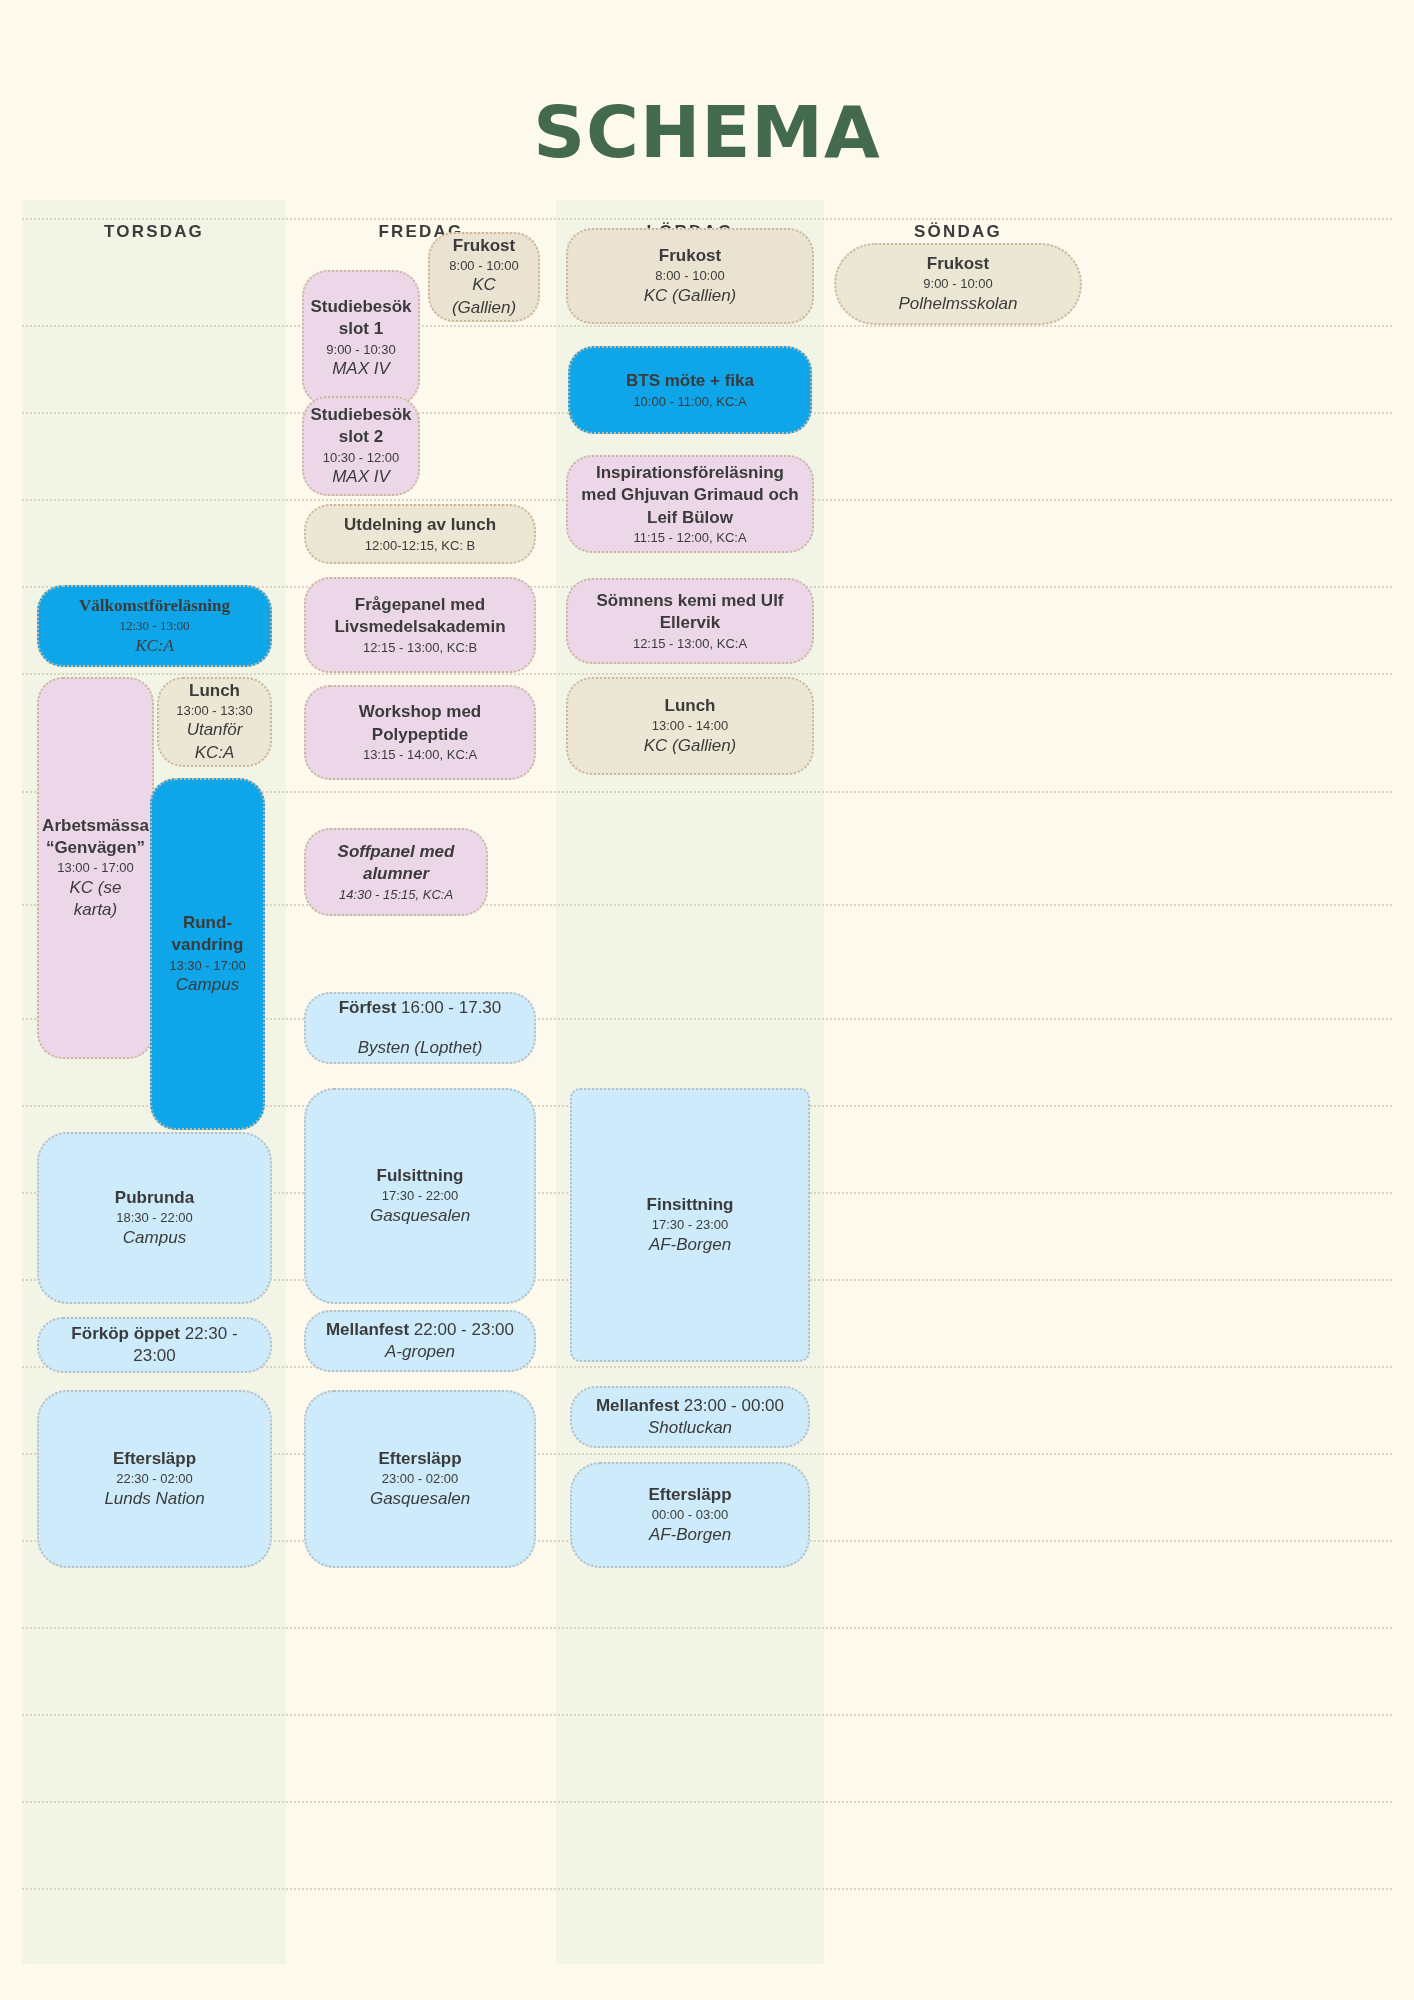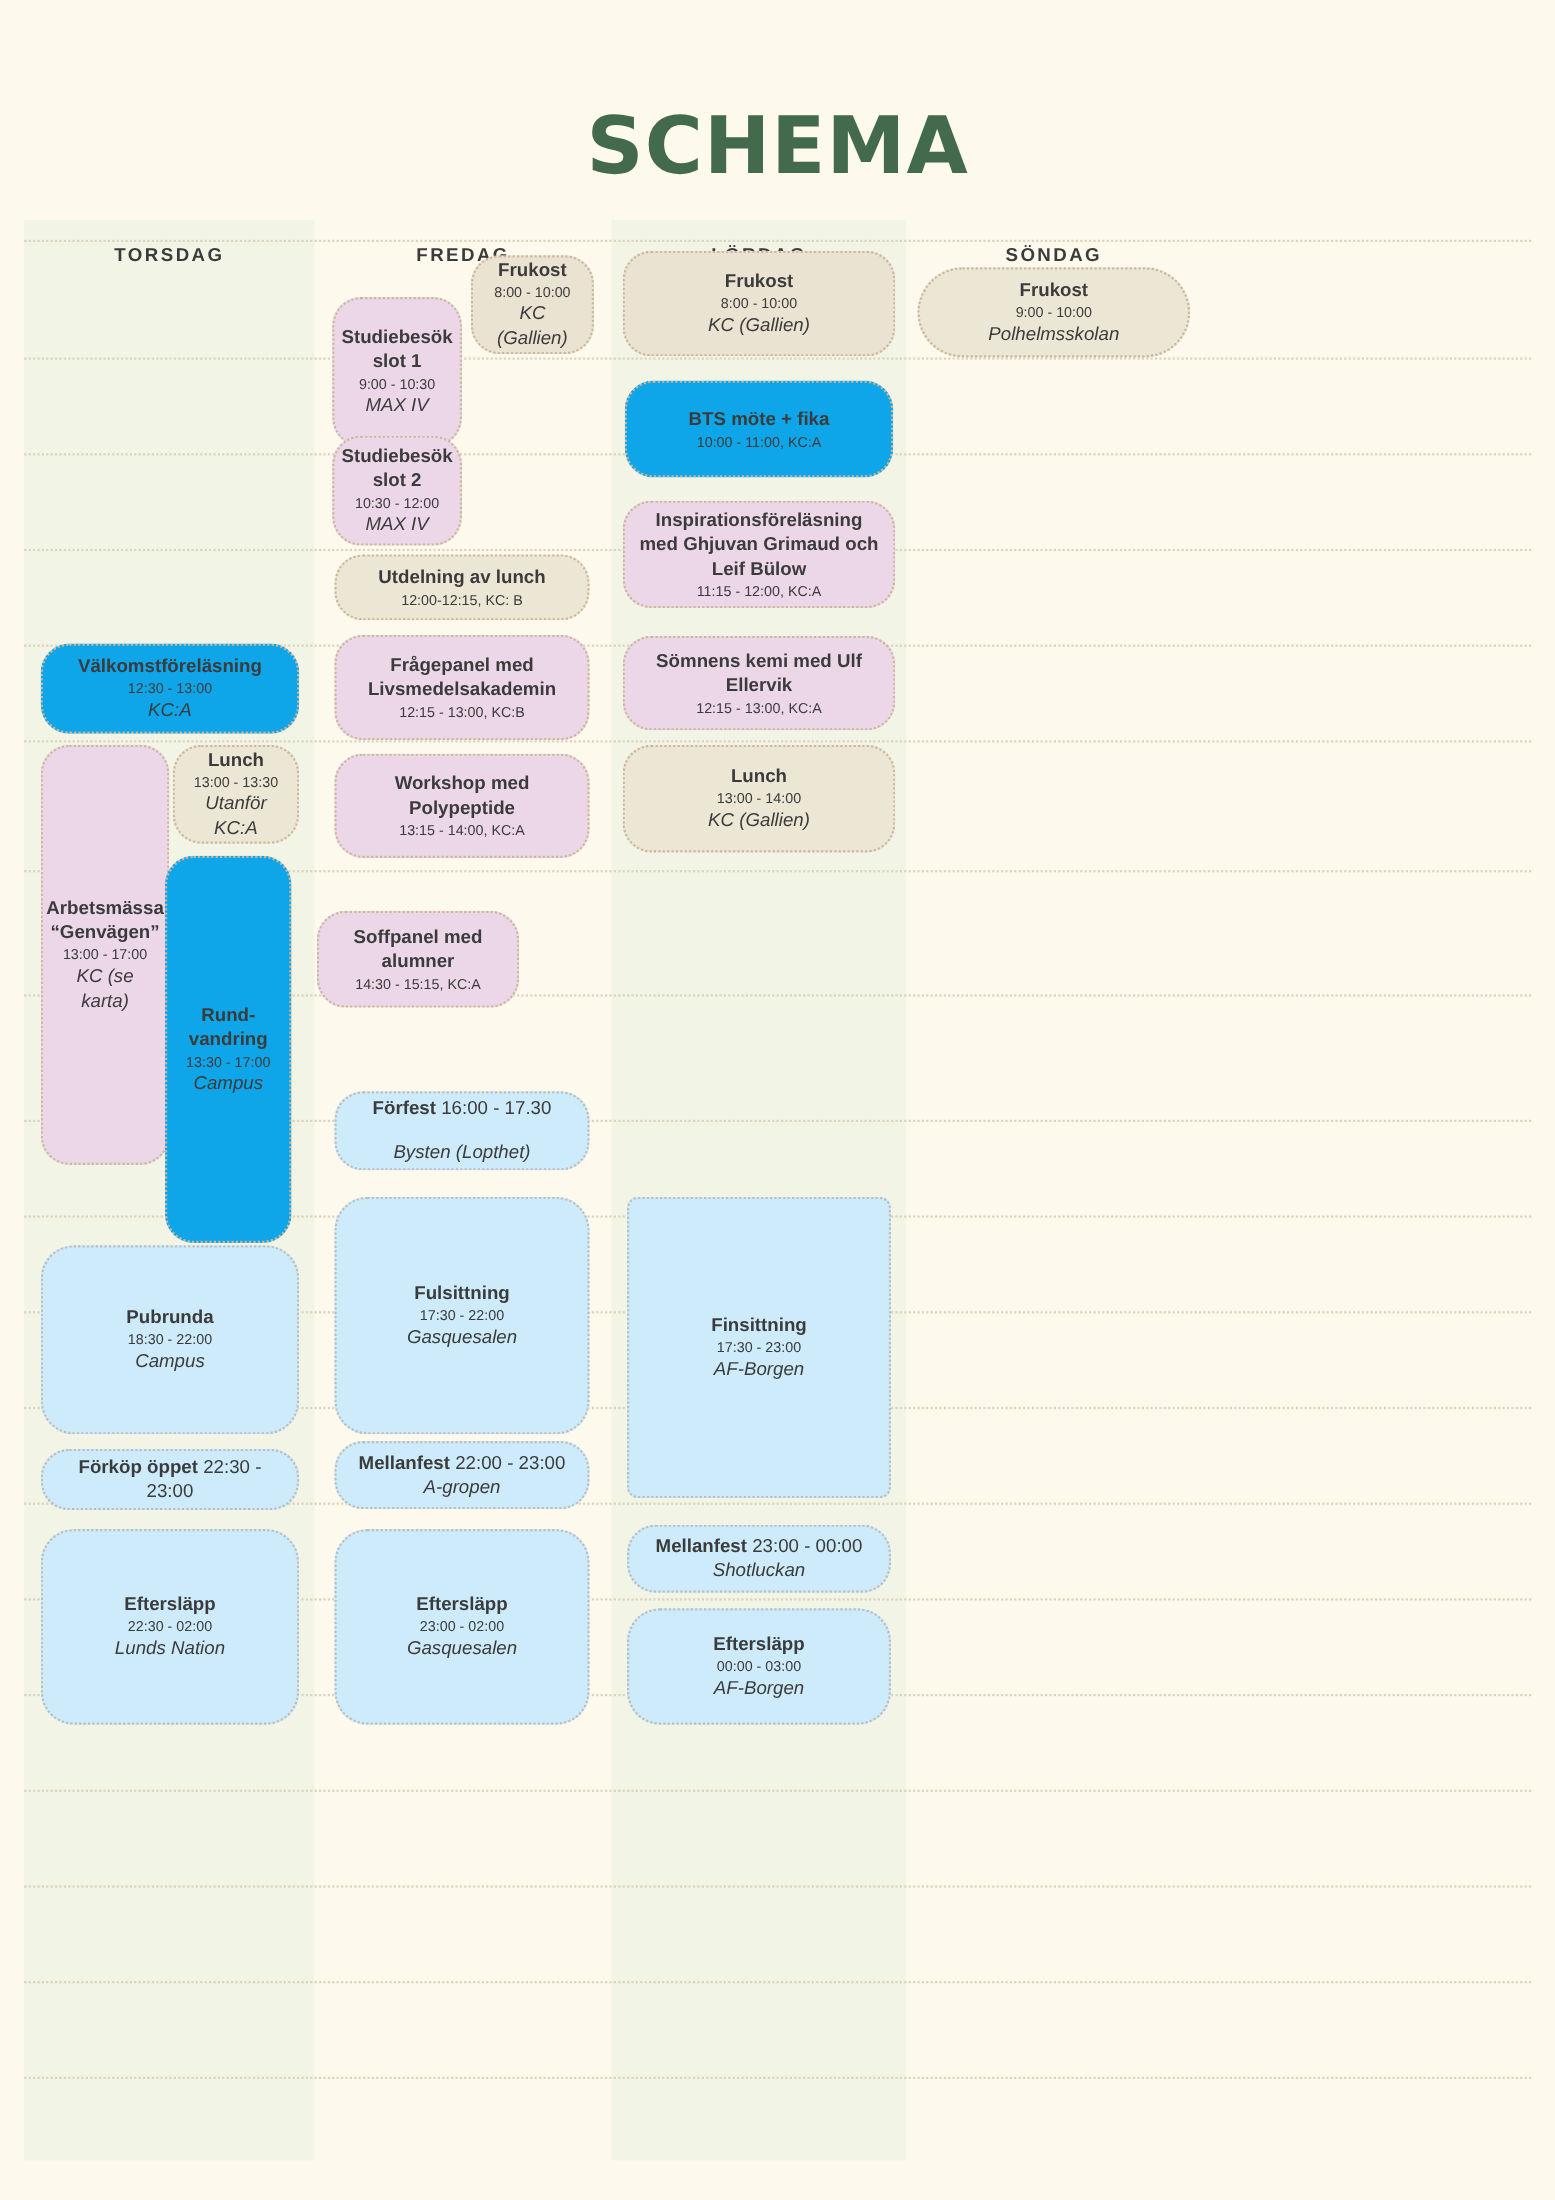--- a/index.html
+++ b/index.html
@@ -185,21 +185,21 @@
   <div class="event cat-purple" style="left:566px;top:255px;width:248px;height:98px;">
     <div class="ev-title">Inspirationsföreläsning med Ghjuvan Grimaud och Leif Bülow</div>
     <div class="ev-time">11:15 - 12:00, KC:A</div>
   </div>
 
   <div class="event cat-beige2" style="left:304px;top:304px;width:232px;height:60px;">
     <div class="ev-title">Utdelning av lunch</div>
     <div class="ev-time">12:00-12:15, KC: B</div>
   </div>
 
-  <div class="event cat-green" style="left:37px;top:385px;width:235px;height:82px;">
+  <div class="event cat-green" style="left:37px;top:385px;width:235px;height:82px;font-family:Liberation Serif, serif;">
     <div class="ev-title">Välkomstföreläsning</div>
     <div class="ev-time">12:30 - 13:00</div>
     <div class="ev-place">KC:A</div>
   </div>
 
   <div class="event cat-purple" style="left:304px;top:377px;width:232px;height:96px;">
     <div class="ev-title">Frågepanel med Livsmedelsakademin</div>
     <div class="ev-time">12:15 - 13:00, KC:B</div>
   </div>
 
@@ -230,21 +230,21 @@
     <div class="ev-title">Workshop med Polypeptide</div>
     <div class="ev-time">13:15 - 14:00, KC:A</div>
   </div>
 
   <div class="event cat-beige2" style="left:566px;top:477px;width:248px;height:98px;">
     <div class="ev-title">Lunch</div>
     <div class="ev-time">13:00 - 14:00</div>
     <div class="ev-place">KC (Gallien)</div>
   </div>
 
-  <div class="event cat-purple" style="left:288px;top:628px;width:184px;height:88px;">
+  <div class="event cat-purple" style="left:304px;top:628px;width:184px;height:88px;font-style:italic;">
     <div class="ev-title">Soffpanel med alumner</div>
     <div class="ev-time">14:30 - 15:15, KC:A</div>
   </div>
 
   <div class="event inline cat-blue" style="left:304px;top:792px;width:232px;height:72px;gap:17px;">
     <div class="ev-line">
       <b>Förfest</b>
       <span>16:00 - 17.30</span>
     </div>
     <div class="ev-place">Bysten (Lopthet)</div>

